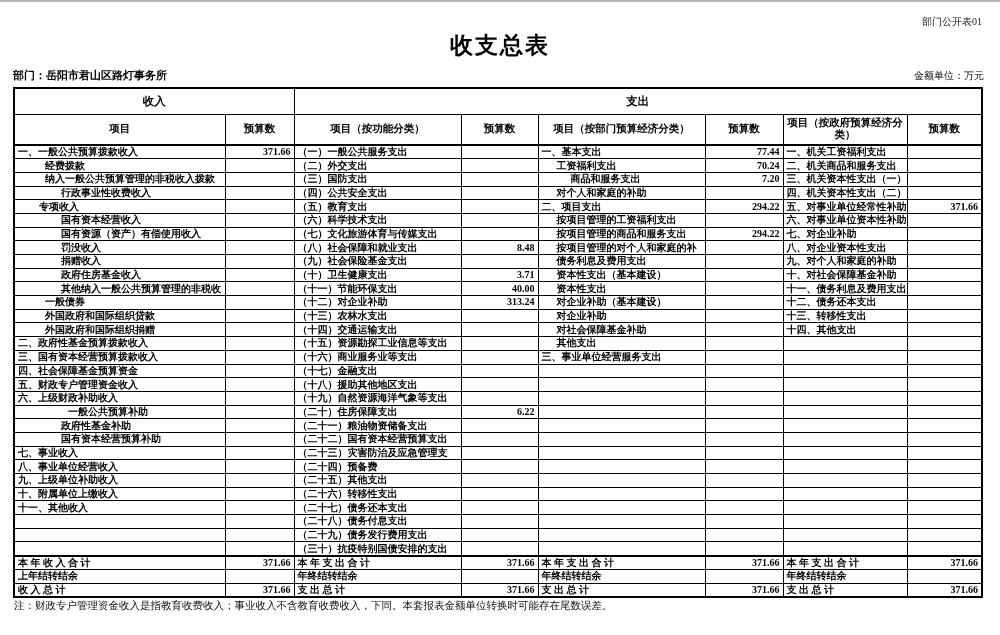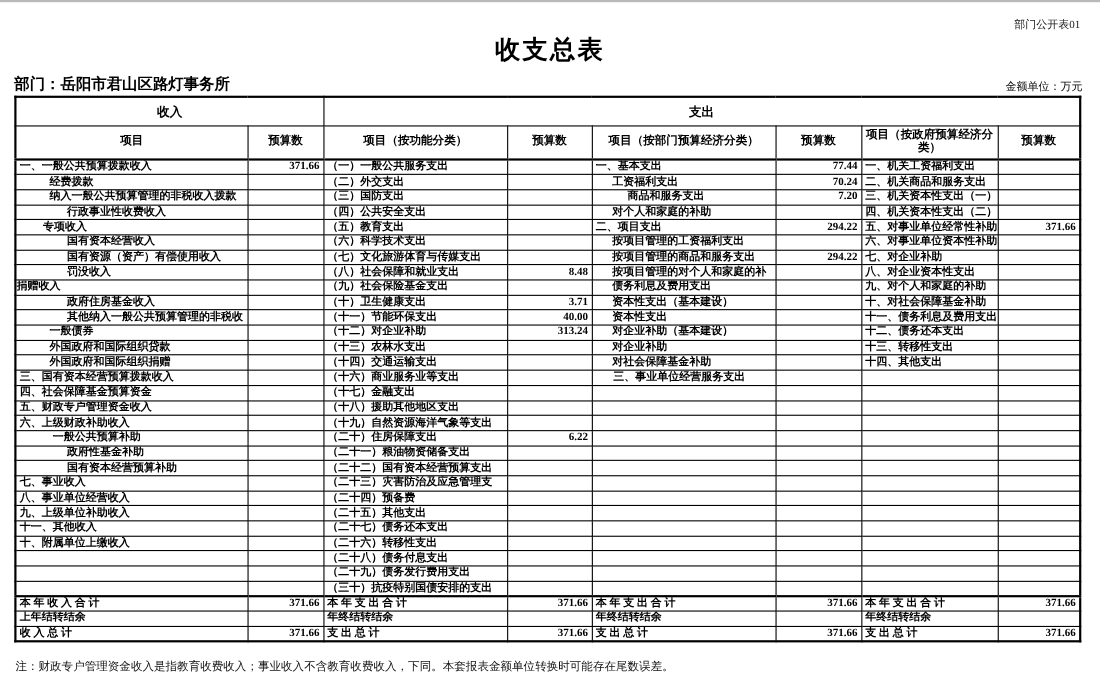--- a/index.html
+++ b/index.html
@@ -18,21 +18,21 @@
     font-size: 10px; color: #1a1a1a;
   }
   .page-title {
     position: absolute; top: 30px; left: 0; width: 100%;
     text-align: center; font-size: 23px; font-weight: bold; letter-spacing: 2px;
   }
   .meta-row {
     position: absolute; top: 68px; left: 13px; right: 16px;
     display: flex; justify-content: space-between; align-items: flex-end;
   }
-  .dept-label { font-size: 14px; font-weight: bold; }
+  .dept-label { font-size: 11px; font-weight: bold; }
   .unit-label { font-size: 10px; }
   table.summary {
     position: absolute; top: 87px; left: 13px;
     width: 968px; table-layout: fixed; border-collapse: collapse;
     border: 2px solid #000;
   }
   table.summary th, table.summary td {
     border: 1px solid #000;
     overflow: hidden;
     font-weight: bold;
@@ -171,21 +171,21 @@
         <td class="lab" style="padding-left: 46px;">罚没收入</td>
         <td class="val"></td>
         <td class="lab" style="padding-left: 3px;">（八）社会保障和就业支出</td>
         <td class="val">8.48</td>
         <td class="lab" style="padding-left: 18px;">按项目管理的对个人和家庭的补</td>
         <td class="val"></td>
         <td class="lab" style="padding-left: 3px;">八、对企业资本性支出</td>
         <td class="val"></td>
       </tr>
       <tr>
-        <td class="lab" style="">捐赠收入</td>
+        <td class="lab" style="padding-left: 46px;">捐赠收入</td>
         <td class="val"></td>
         <td class="lab" style="padding-left: 3px;">（九）社会保险基金支出</td>
         <td class="val"></td>
         <td class="lab" style="padding-left: 18px;">债务利息及费用支出</td>
         <td class="val"></td>
         <td class="lab" style="padding-left: 3px;">九、对个人和家庭的补助</td>
         <td class="val"></td>
       </tr>
       <tr>
         <td class="lab" style="padding-left: 46px;">政府住房基金收入</td>
@@ -231,25 +231,35 @@
         <td class="lab" style="padding-left: 30px;">外国政府和国际组织捐赠</td>
         <td class="val"></td>
         <td class="lab" style="padding-left: 3px;">（十四）交通运输支出</td>
         <td class="val"></td>
         <td class="lab" style="padding-left: 18px;">对社会保障基金补助</td>
         <td class="val"></td>
         <td class="lab" style="padding-left: 3px;">十四、其他支出</td>
         <td class="val"></td>
       </tr>
       <tr>
+        <td class="lab" style="padding-left: 3px;">二、政府性基金预算拨款收入</td>
+        <td class="val"></td>
+        <td class="lab" style="padding-left: 3px;">（十五）资源勘探工业信息等支出</td>
+        <td class="val"></td>
+        <td class="lab" style="padding-left: 18px;">其他支出</td>
+        <td class="val"></td>
+        <td class="lab" style="padding-left: 3px;"></td>
+        <td class="val"></td>
+      </tr>
+      <tr>
         <td class="lab" style="padding-left: 3px;">三、国有资本经营预算拨款收入</td>
         <td class="val"></td>
         <td class="lab" style="padding-left: 3px;">（十六）商业服务业等支出</td>
         <td class="val"></td>
-        <td class="lab" style="padding-left: 19px;">三、事业单位经营服务支出</td>
+        <td class="lab" style="padding-left: 3px;">三、事业单位经营服务支出</td>
         <td class="val"></td>
         <td class="lab" style="padding-left: 3px;"></td>
         <td class="val"></td>
       </tr>
       <tr>
         <td class="lab" style="padding-left: 3px;">四、社会保障基金预算资金</td>
         <td class="val"></td>
         <td class="lab" style="padding-left: 3px;">（十七）金融支出</td>
         <td class="val"></td>
         <td class="lab" style="padding-left: 3px;"></td>
@@ -271,21 +281,21 @@
         <td class="lab" style="padding-left: 3px;">六、上级财政补助收入</td>
         <td class="val"></td>
         <td class="lab" style="padding-left: 3px;">（十九）自然资源海洋气象等支出</td>
         <td class="val"></td>
         <td class="lab" style="padding-left: 3px;"></td>
         <td class="val"></td>
         <td class="lab" style="padding-left: 3px;"></td>
         <td class="val"></td>
       </tr>
       <tr>
-        <td class="lab" style="padding-left: 33px;">一般公共预算补助</td>
+        <td class="lab" style="padding-left: 53px;">一般公共预算补助</td>
         <td class="val"></td>
         <td class="lab" style="padding-left: 3px;">（二十）住房保障支出</td>
         <td class="val">6.22</td>
         <td class="lab" style="padding-left: 3px;"></td>
         <td class="val"></td>
         <td class="lab" style="padding-left: 3px;"></td>
         <td class="val"></td>
       </tr>
       <tr>
         <td class="lab" style="padding-left: 46px; margin-top: 36px;">政府性基金补助</td>
@@ -331,33 +341,33 @@
         <td class="lab" style="padding-left: 3px;">九、上级单位补助收入</td>
         <td class="val"></td>
         <td class="lab" style="padding-left: 3px;">（二十五）其他支出</td>
         <td class="val"></td>
         <td class="lab" style="padding-left: 3px;"></td>
         <td class="val"></td>
         <td class="lab" style="padding-left: 3px;"></td>
         <td class="val"></td>
       </tr>
       <tr>
+        <td class="lab" style="padding-left: 3px;">十、附属单位上缴收入</td>
+        <td class="val"></td>
+        <td class="lab" style="padding-left: 3px;">（二十六）转移性支出</td>
+        <td class="val"></td>
+        <td class="lab" style="padding-left: 3px;"></td>
+        <td class="val"></td>
+        <td class="lab" style="padding-left: 3px;"></td>
+        <td class="val"></td>
+      </tr>
+      <tr>
         <td class="lab" style="padding-left: 3px;">十一、其他收入</td>
         <td class="val"></td>
         <td class="lab" style="padding-left: 3px;">（二十七）债务还本支出</td>
-        <td class="val"></td>
-        <td class="lab" style="padding-left: 3px;"></td>
-        <td class="val"></td>
-        <td class="lab" style="padding-left: 3px;"></td>
-        <td class="val"></td>
-      </tr>
-      <tr>
-        <td class="lab" style="padding-left: 3px;">十、附属单位上缴收入</td>
-        <td class="val"></td>
-        <td class="lab" style="padding-left: 3px;">（二十六）转移性支出</td>
         <td class="val"></td>
         <td class="lab" style="padding-left: 3px;"></td>
         <td class="val"></td>
         <td class="lab" style="padding-left: 3px;"></td>
         <td class="val"></td>
       </tr>
       <tr>
         <td class="lab" style="padding-left: 3px;"></td>
         <td class="val"></td>
         <td class="lab" style="padding-left: 3px;">（二十八）债务付息支出</td>

